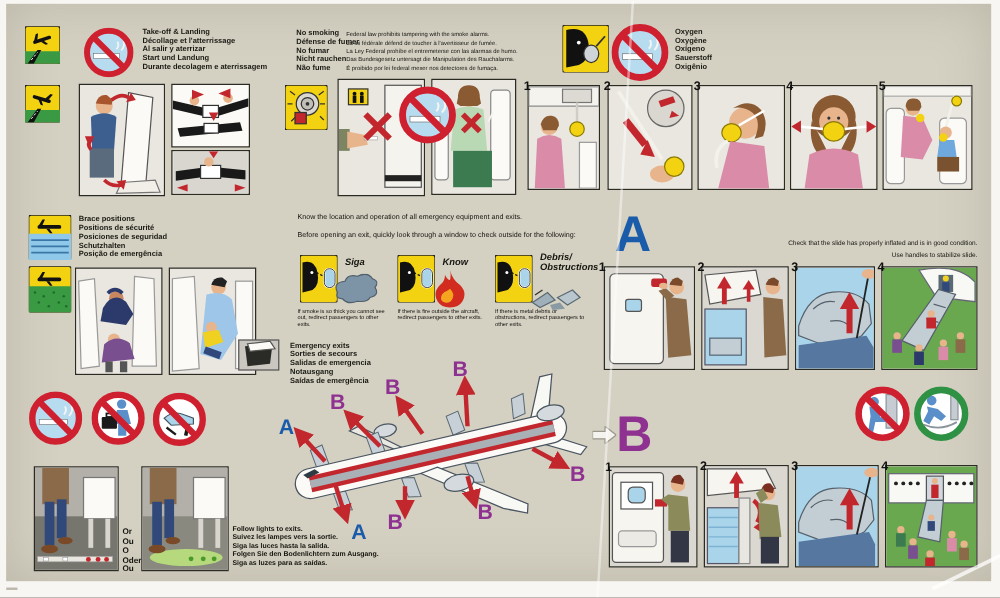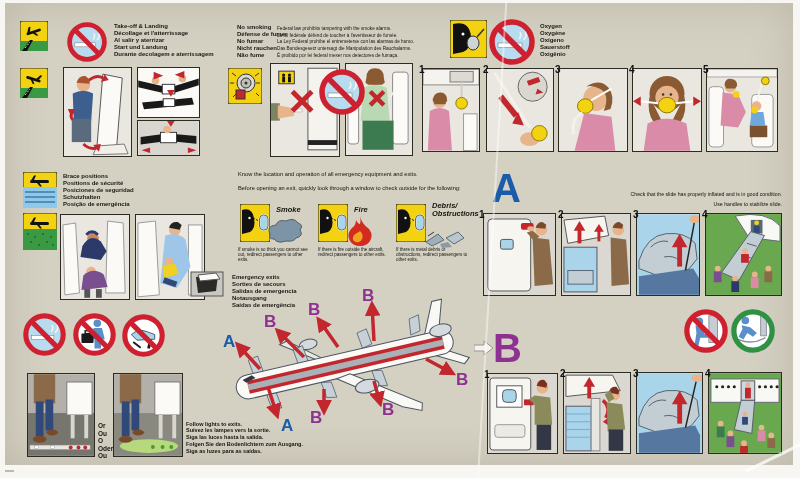--- a/index.html
+++ b/index.html
@@ -378,39 +378,39 @@
   <div class="icon" style="left:240px;top:204px;width:30px;height:38px">
     <svg viewBox="0 0 30 38">
         <rect width="30" height="38" rx="2" fill="#f2d211" stroke="#222"></rect>
         <path d="M2 6 q10,-3 12,8 q2,10 -4,14 l-8,2 z" fill="#111"></path>
         <circle cx="9.5" cy="14" r="1.2" fill="#fff"></circle>
         <line x1="13" y1="14" x2="21" y2="18" stroke="#111" stroke-width="1" stroke-dasharray="2,1.5"></line>
         <rect x="19.5" y="11" width="8.5" height="15" rx="4" fill="#a9d4ea" stroke="#fff" stroke-width="1.6"></rect>
         <rect x="19.5" y="11" width="8.5" height="15" rx="4" fill="none" stroke="#222" stroke-width=".7"></rect>
       </svg>
   </div>
-  <div class="hazlbl" style="left:276px;top:206px">Smoke</div>
+  <div class="hazlbl" style="left:276px;top:206px">Siga</div>
   <div class="icon" style="left:266px;top:219px;width:36px;height:25px">
     <svg viewBox="0 0 36 25">
         <path d="M4 15 q-4,-8 6,-9 q2,-6 10,-4 q8,-4 12,2 q6,2 2,7 q4,6 -4,8 q-2,4 -10,3 q-8,3 -12,-2 q-6,0 -4,-5 z" fill="#7d93a6" stroke="#51606e"></path>
       </svg>
   </div>
   <div class="caption" style="left:238px;top:247px">If smoke is so thick you cannot see out, redirect passengers to other exits.</div>
 
   <div class="icon" style="left:318px;top:204px;width:30px;height:38px">
     <svg viewBox="0 0 30 38">
         <rect width="30" height="38" rx="2" fill="#f2d211" stroke="#222"></rect>
         <path d="M2 6 q10,-3 12,8 q2,10 -4,14 l-8,2 z" fill="#111"></path>
         <circle cx="9.5" cy="14" r="1.2" fill="#fff"></circle>
         <line x1="13" y1="14" x2="21" y2="18" stroke="#111" stroke-width="1" stroke-dasharray="2,1.5"></line>
         <rect x="19.5" y="11" width="8.5" height="15" rx="4" fill="#a9d4ea" stroke="#fff" stroke-width="1.6"></rect>
         <rect x="19.5" y="11" width="8.5" height="15" rx="4" fill="none" stroke="#222" stroke-width=".7"></rect>
       </svg>
   </div>
-  <div class="hazlbl" style="left:354px;top:206px">Fire</div>
+  <div class="hazlbl" style="left:354px;top:206px">Know</div>
   <div class="icon" style="left:348px;top:215px;width:24px;height:32px">
     <svg viewBox="0 0 24 32">
         <path d="M12 1 q2,8 8,12 q6,6 2,13 q-3,5 -10,5 q-7,0 -10,-5 q-4,-7 2,-13 q4,-3 4,-8 q2,4 4,4 q1,-4 0,-8 z" fill="#d22b1f"></path>
         <path d="M12 16 q4,4 2,8 q-2,4 -6,3 q-4,-1 -3,-5 q1,-3 4,-4 q2,-1 3,-2 z" fill="#f5a41f"></path>
       </svg>
   </div>
   <div class="caption" style="left:318px;top:247px">If there is fire outside the aircraft, redirect passengers to other exits.</div>
 
   <div class="icon" style="left:396px;top:204px;width:30px;height:38px">
     <svg viewBox="0 0 30 38">

